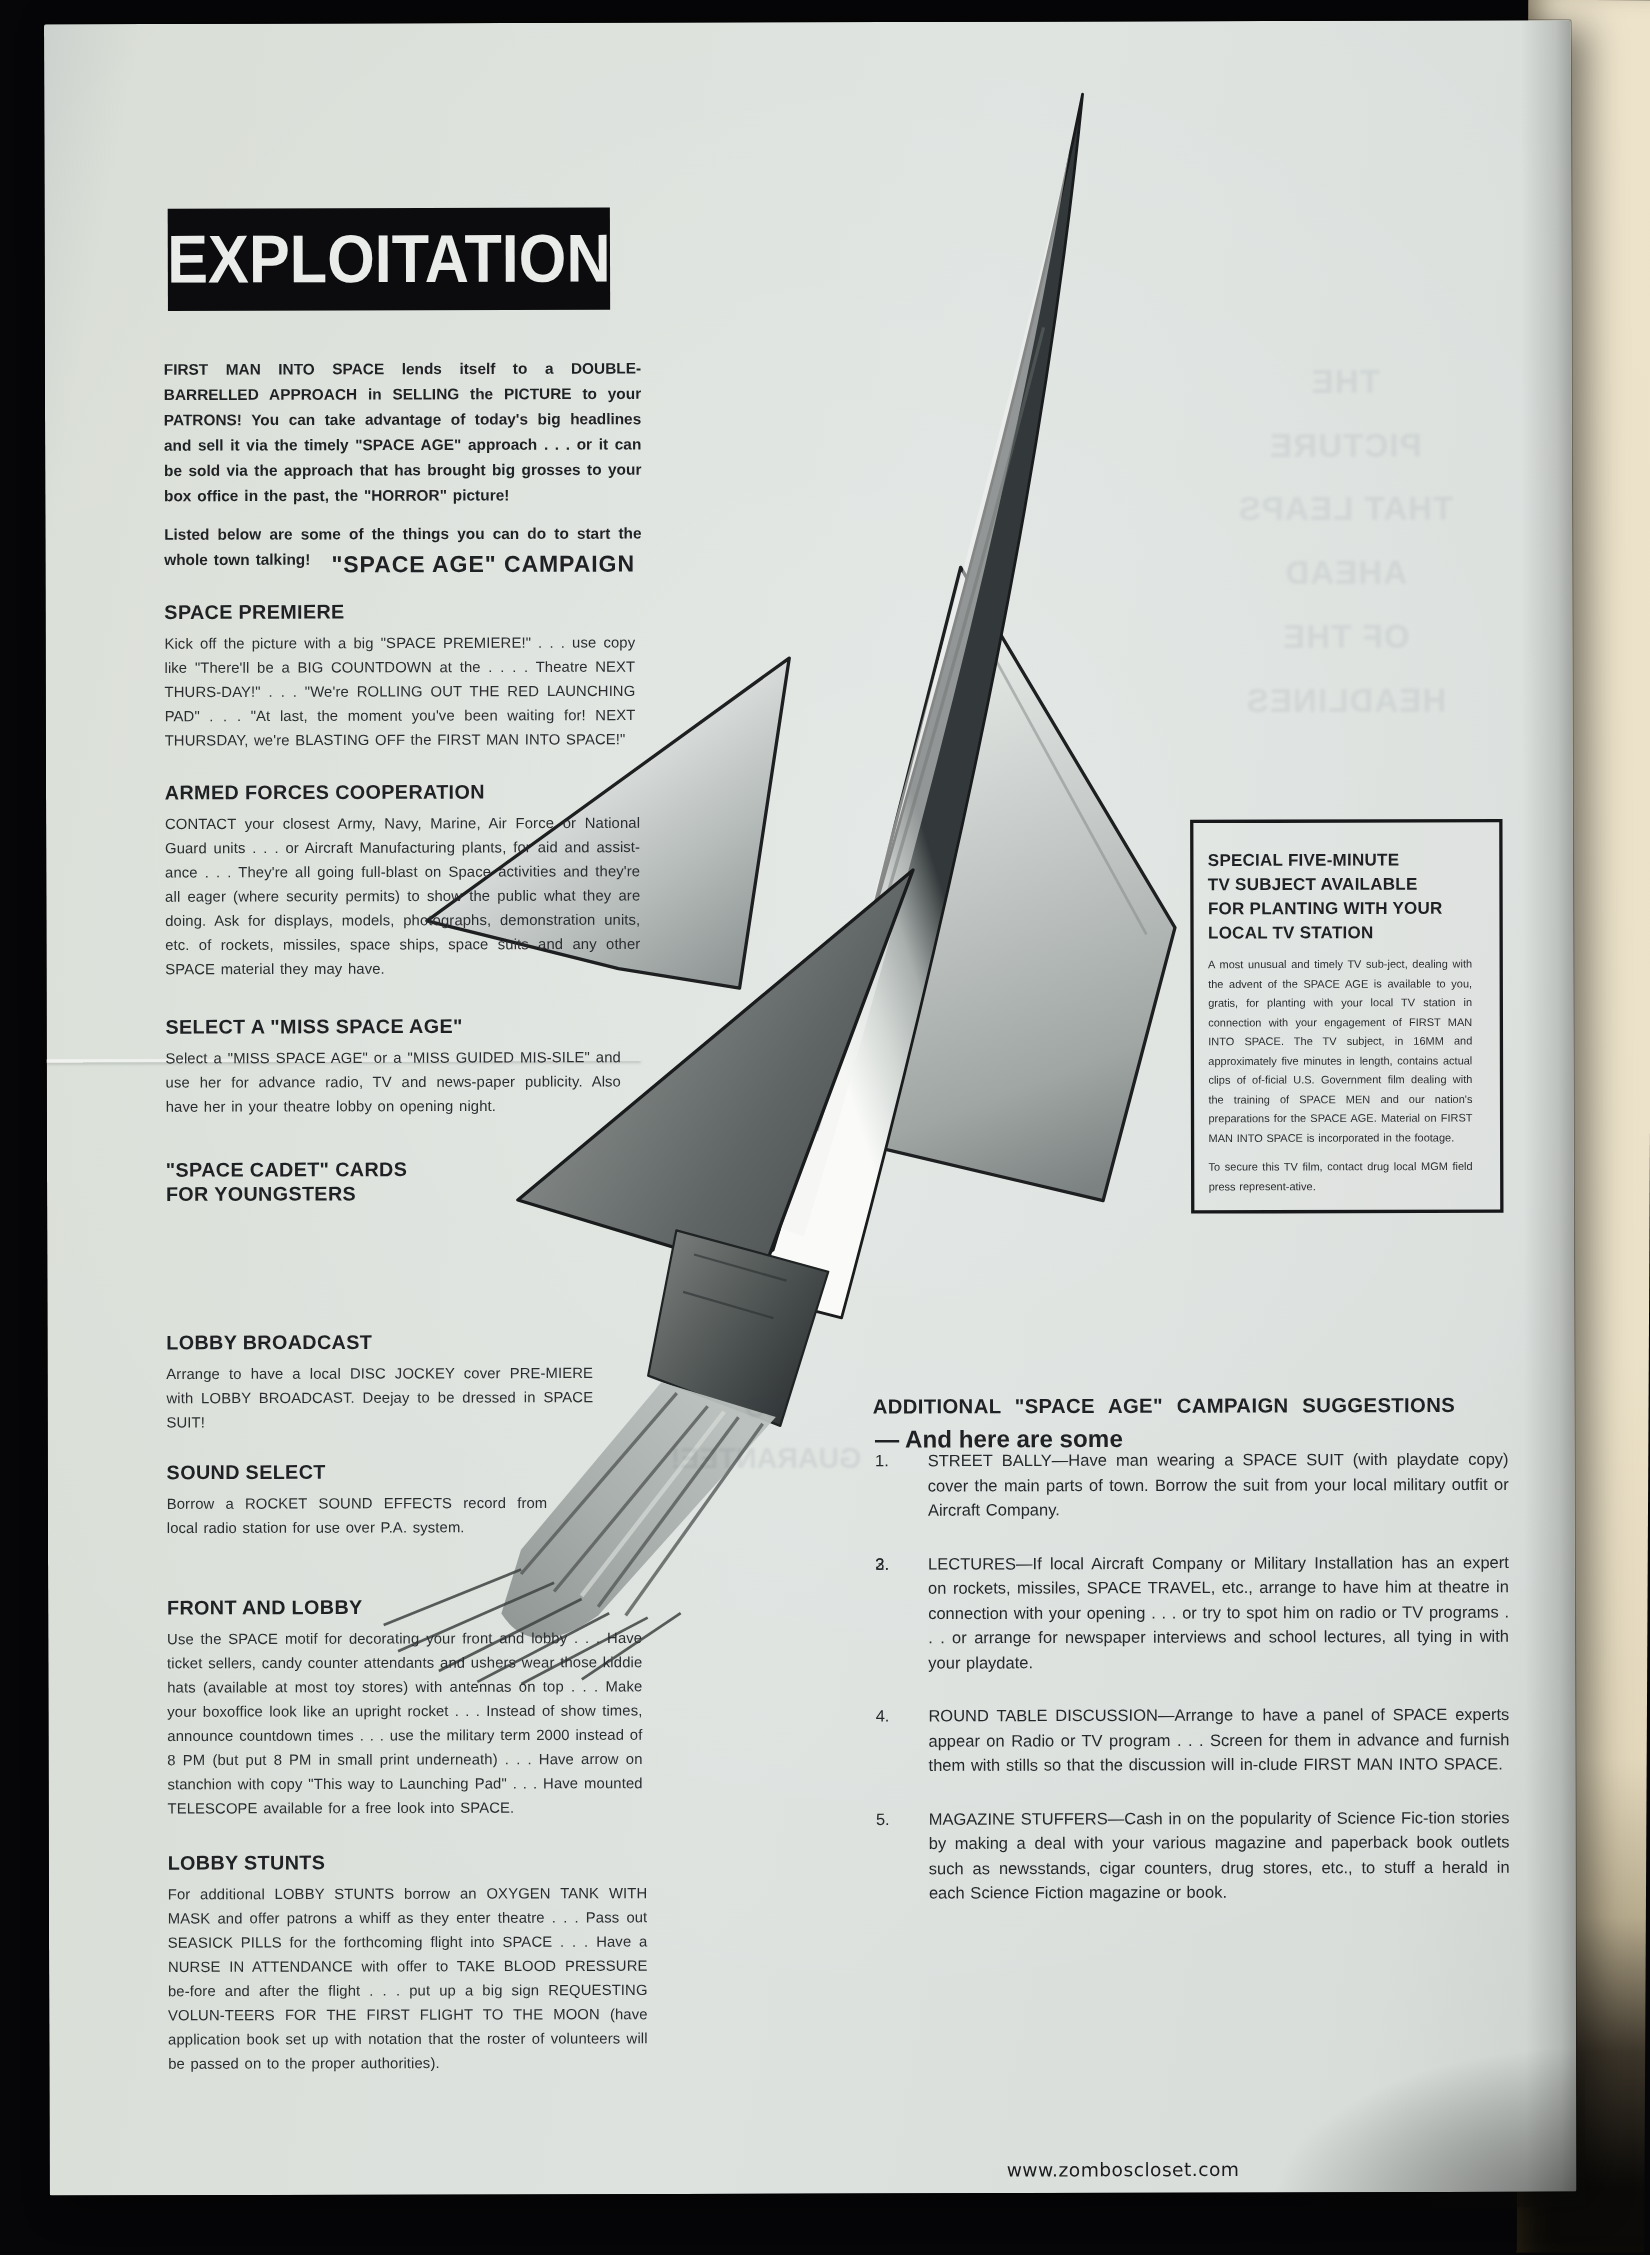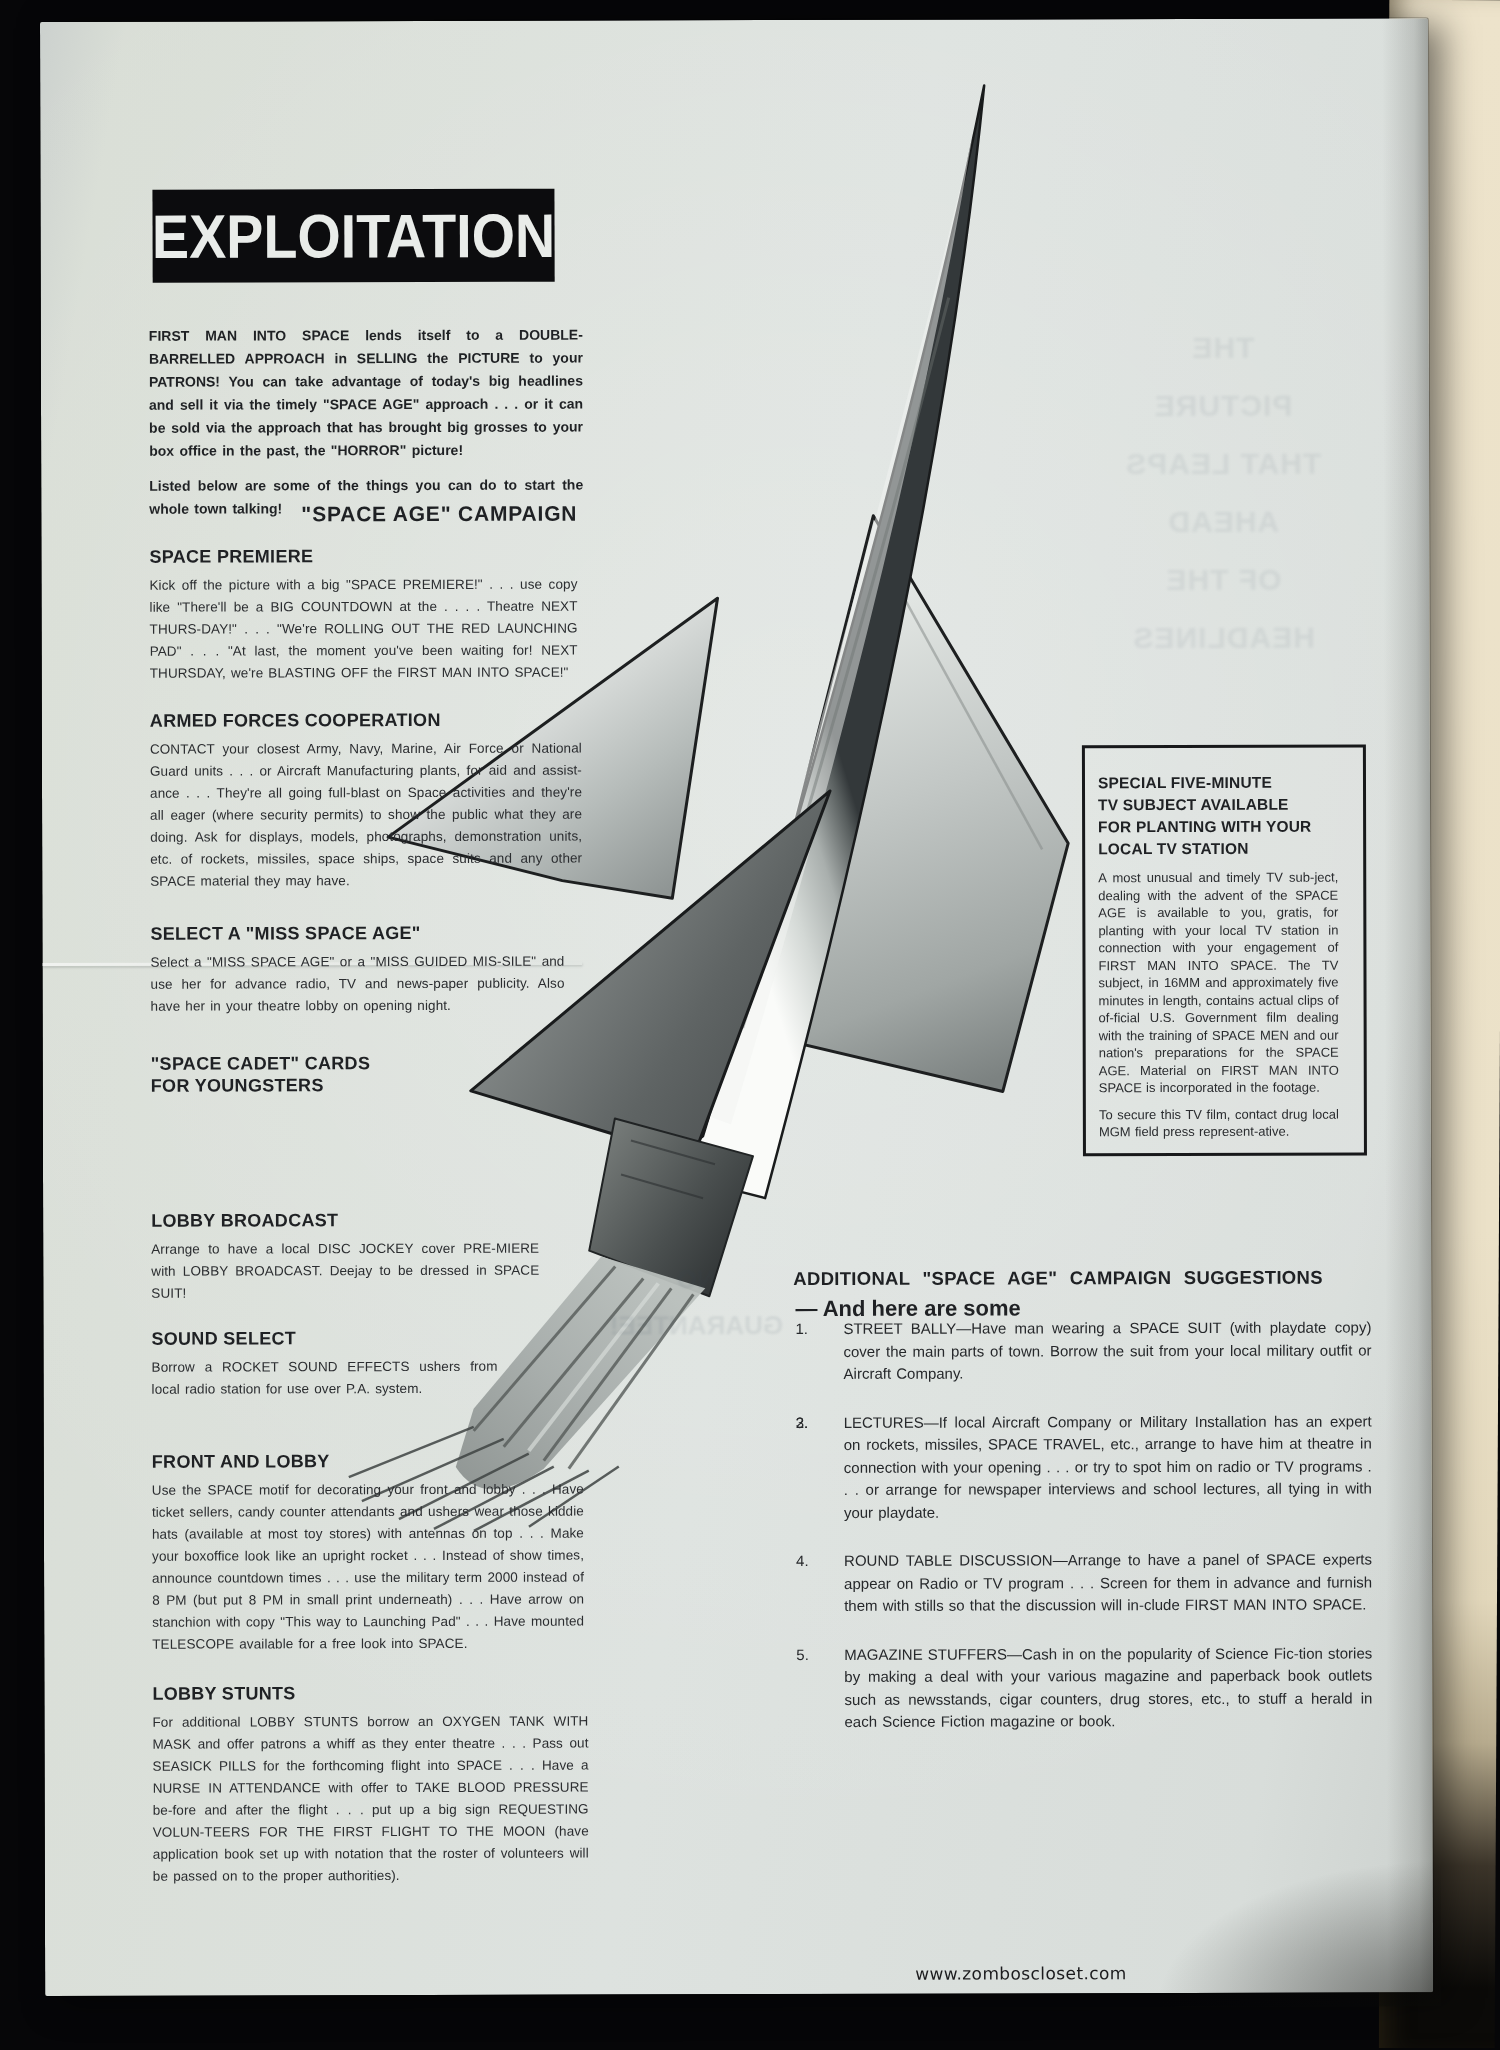--- a/index.html
+++ b/index.html
@@ -67,21 +67,21 @@
   .s3 { top:1031px; width:302px; }
   .s4 { top:1188px; width:388px; }
   .s5 { top:1306px; width:346px; }
   .s6 { top:1429px; width:432px; }
   .s7 { top:1661px; width:436px; }
 
   .tvbox { position:absolute; left:1040px; top:726px; width:252px; border:3px solid #17181a;
     padding:12px 13px 12px 13px; background:rgba(255,255,255,.06); }
   .tvbox h3 { margin:12px 0 9px 0; font-size:15.5px; line-height:22px; font-weight:bold;
     letter-spacing:.2px; color:#1f2124; }
-  .tvbox p { margin:0 12px 9px 0; font-size:13px; line-height:17.5px; color:#2b2d30;
+  .tvbox p { margin:0 12px 9px 0; font-size:10px; line-height:17.5px; color:#2b2d30;
     text-align:justify; word-spacing:.6px; }
   .tvbox p:last-child { margin-bottom:0; }
 
   .add-lead { position:absolute; left:752px; top:1276px; font-size:22px; font-weight:bold; color:#1f2124; }
   .add-head { position:absolute; left:750px; top:1248px; width:578px; font-size:18.5px;
     font-weight:bold; letter-spacing:.3px; word-spacing:7px; color:#1f2124; white-space:nowrap; }
   .items { position:absolute; left:750px; top:1298px; width:578px; }
   .item { position:relative; padding-left:50px; margin-bottom:26px; font-size:15px;
     line-height:22.5px; color:#26282b; text-align:justify; word-spacing:1px; }
   .item .num { position:absolute; left:2px; top:0; }
@@ -208,21 +208,21 @@
     <div class="sec s3">
       <h3 class="prewrap">"SPACE CADET" CARDS
 FOR YOUNGSTERS</h3>
     </div>
     <div class="sec s4">
       <h3>LOBBY BROADCAST</h3>
       <div class="body">Arrange to have a local DISC JOCKEY cover PRE-MIERE with LOBBY BROADCAST. Deejay to be dressed in SPACE SUIT!</div>
     </div>
     <div class="sec s5">
       <h3>SOUND SELECT</h3>
-      <div class="body">Borrow a ROCKET SOUND EFFECTS ushers from local radio station for use over P.A. system.</div>
+      <div class="body">Borrow a ROCKET SOUND EFFECTS record from local radio station for use over P.A. system.</div>
     </div>
     <div class="sec s6">
       <h3>FRONT AND LOBBY</h3>
       <div class="body">Use the SPACE motif for decorating your front and lobby . . . Have ticket sellers, candy counter attendants and ushers wear those kiddie hats (available at most toy stores) with antennas on top . . . Make your boxoffice look like an upright rocket . . . Instead of show times, announce countdown times . . . use the military term 2000 instead of 8 PM (but put 8 PM in small print underneath) . . . Have arrow on stanchion with copy "This way to Launching Pad" . . . Have mounted TELESCOPE available for a free look into SPACE.</div>
     </div>
     <div class="sec s7">
       <h3>LOBBY STUNTS</h3>
       <div class="body">For additional LOBBY STUNTS borrow an OXYGEN TANK WITH MASK and offer patrons a whiff as they enter theatre . . . Pass out SEASICK PILLS for the forthcoming flight into SPACE . . . Have a NURSE IN ATTENDANCE with offer to TAKE BLOOD PRESSURE be-fore and after the flight . . . put up a big sign REQUESTING VOLUN-TEERS FOR THE FIRST FLIGHT TO THE MOON (have application book set up with notation that the roster of volunteers will be passed on to the proper authorities).</div>
     </div>
 

